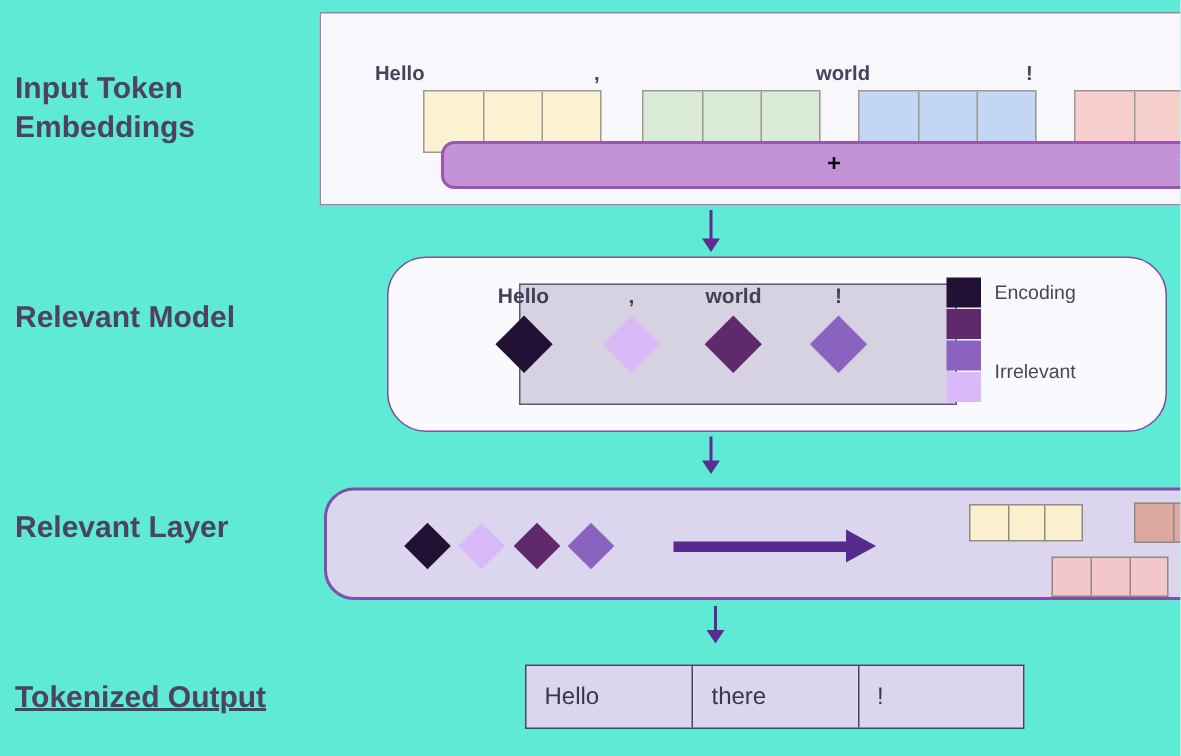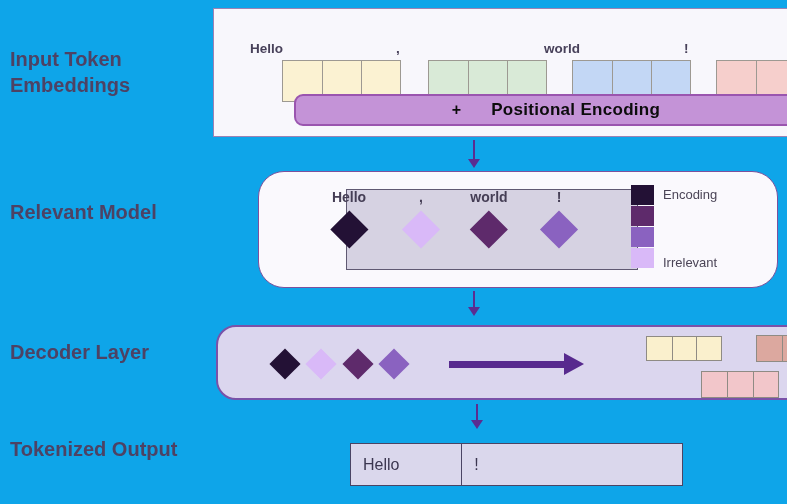--- a/index.html
+++ b/index.html
@@ -1,17 +1,17 @@
 <!DOCTYPE html>
 <html><head>
 <meta charset="utf-8">
 <style>
   html,body { margin:0; padding:0; background:#ffffff; }
   .canvas {
-    position:relative; width:787px; height:504px; background:#0ea5e9;
+    position:relative; width:787px; height:504px; background:#5eead4;
     font-family:"Liberation Sans", sans-serif; overflow:hidden;
   }
   .dotted {
     background-image: radial-gradient(rgba(110,80,150,0.10) 1px, transparent 1.2px);
     background-size: 7px 7px;
     margin-left: 40px;
   }
   
   .sec-label {
     position:absolute; left:10px; width:172px;
@@ -94,22 +94,22 @@
   }
   .out-table > div:first-child { border-left:none; }
 </style>
 </head>
 <body>
 
 <div class="canvas">
 
   <div class="sec-label" style="top:46px;">Input Token Embeddings</div>
   <div class="sec-label" style="top:199px;">Relevant Model</div>
-  <div class="sec-label" style="top:339px;">Decoder Layer</div>
-  <div class="sec-label" style="top:436px; width:260px;">Tokenized Output</div>
+  <div class="sec-label" style="top:339px;">Relevant Layer</div>
+  <div class="sec-label" style="top:452px; width:260px;text-decoration:underline;">Tokenized Output</div>
 
   <div class="input-box dotted">
     <div class="tok-group" style="left:28px;">
       <div class="tok-label">Hello</div>
       <div class="cellgroup dotted" style="background: rgb(251, 242, 210);">
           <div></div>
           <div></div>
           <div></div>
         </div>
     </div>
@@ -132,21 +132,20 @@
     <div class="tok-group" style="left:462px;">
       <div class="tok-label">!</div>
       <div class="cellgroup dotted" style="background: rgb(246, 207, 204);">
           <div></div>
           <div></div>
           <div></div>
         </div>
     </div>
     <div class="pos-bar dotted" style="background: rgb(196, 147, 215);">
       <span class="pos-plus">+</span>
-      <span class="pos-text">Positional Encoding</span>
     </div>
   </div>
 
   <div class="varrow" style="left:468px; top:140px; height:28px;"></div>
 
   <div class="attn-box dotted">
     <div class="attn-inner dotted"></div>
     <div class="attn-col" style="left:90px;">
       <div class="attn-tok-label">Hello</div>
       <div class="diamond" style="background: rgb(35, 17, 53);"></div>
@@ -161,21 +160,21 @@
     </div>
     <div class="attn-col" style="left:300px;">
       <div class="attn-tok-label">!</div>
       <div class="diamond" style="background: rgb(138, 98, 192);"></div>
     </div>
     <div class="legend-swatch" style="top: 13px; background: rgb(35, 17, 53);"></div>
     <div class="legend-swatch" style="top: 34px; background: rgb(94, 42, 107);"></div>
     <div class="legend-swatch" style="top: 55px; background: rgb(138, 98, 192);"></div>
     <div class="legend-swatch" style="top: 76px; background: rgb(217, 185, 248);"></div>
     <div class="legend-label" style="top:15px;">Encoding</div>
-    <div class="legend-label" style="top:83px;">Irrelevant</div>
+    <div class="legend-label" style="top:68px;">Irrelevant</div>
   </div>
 
   <div class="varrow" style="left:468px; top:291px; height:25px;"></div>
 
   <div class="dec-box dotted">
     <div class="dec-diamond diamond" style="left: 56px; background: rgb(35, 17, 53);"></div>
     <div class="dec-diamond diamond" style="left: 92px; background: rgb(217, 185, 248);"></div>
     <div class="dec-diamond diamond" style="left: 129px; background: rgb(94, 42, 107);"></div>
     <div class="dec-diamond diamond" style="left: 165px; background: rgb(138, 98, 192);"></div>
     <div class="harrow"></div>
@@ -199,16 +198,17 @@
           <div></div>
           <div></div>
         </div>
     </div>
   </div>
 
   <div class="varrow" style="left:471px; top:404px; height:25px;"></div>
 
   <div class="out-table dotted">
     <div>Hello</div>
+    <div>there</div>
     <div>!</div>
   </div>
 
 </div>
 
 </body></html>

